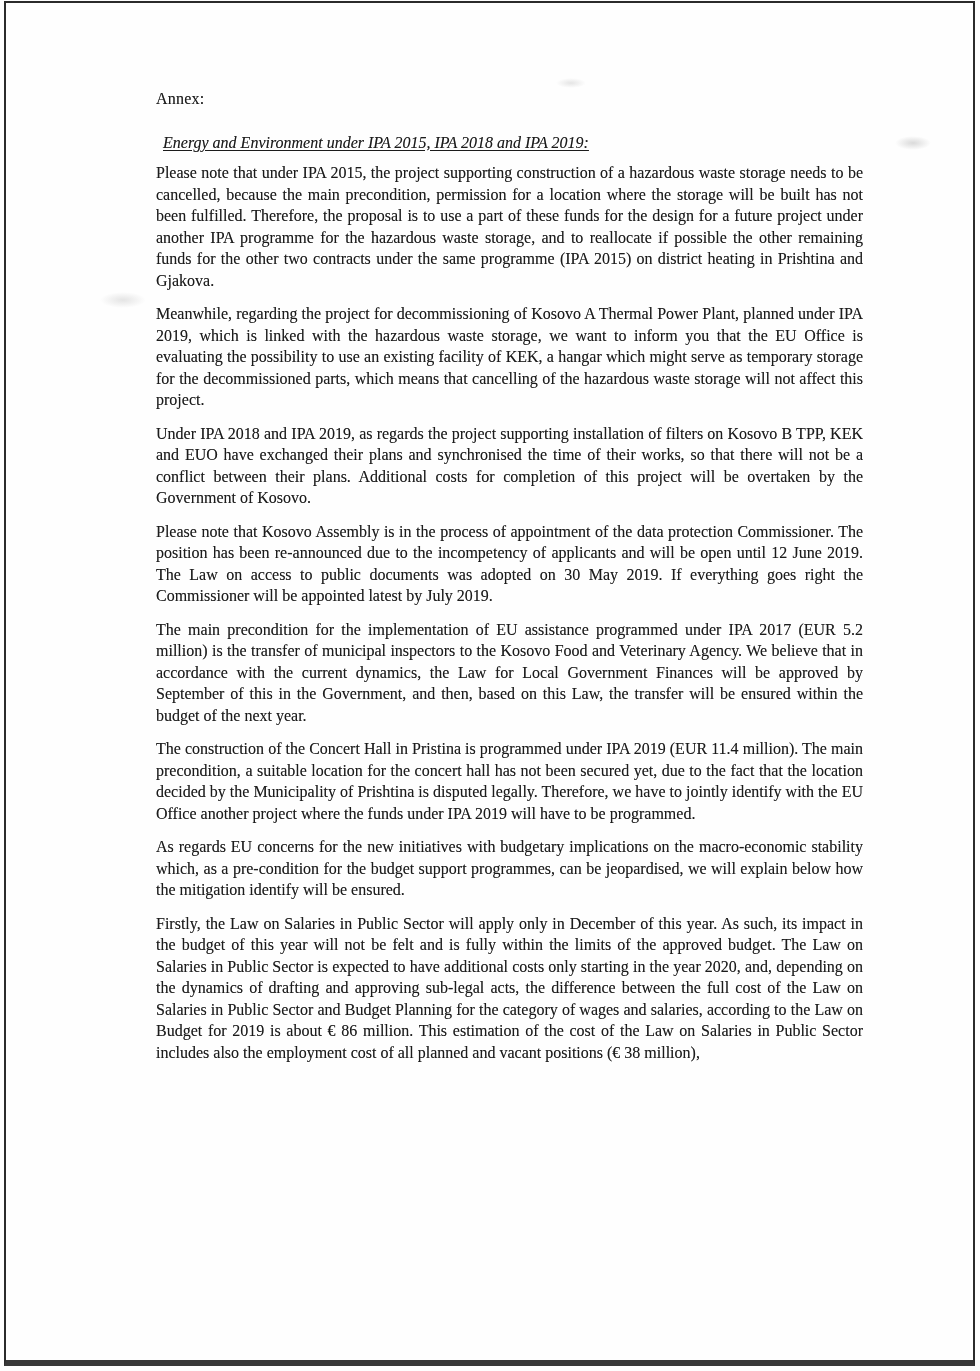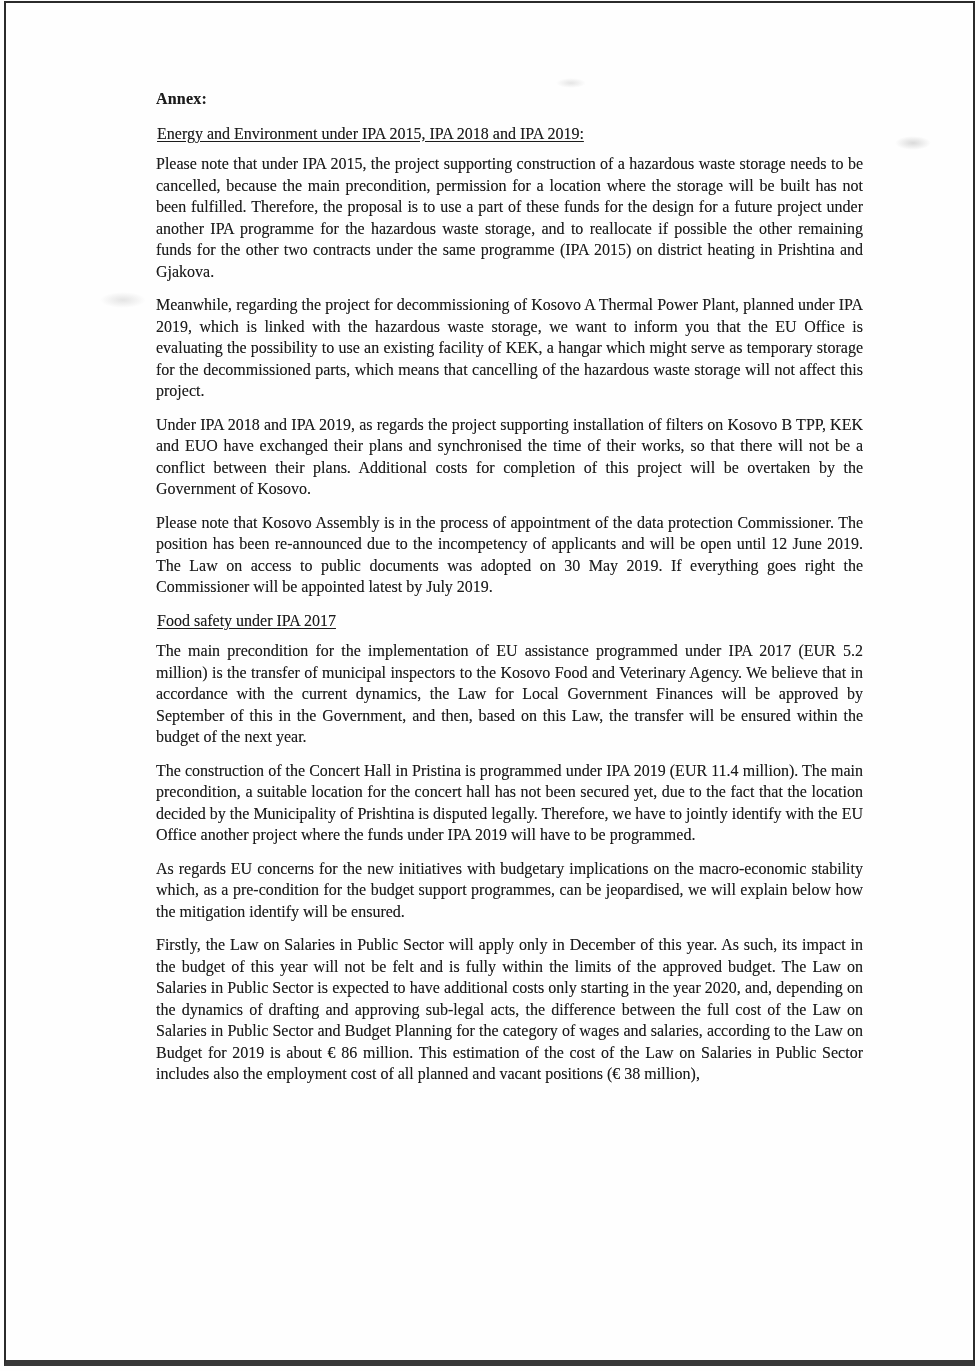--- a/index.html
+++ b/index.html
@@ -31,33 +31,34 @@
     left: 156px;
     top: 88px;
     width: 722px;
     color: #1c1c1c;
     font-size: 16px;
     line-height: 21.5px;
     text-shadow: 0 0 0.5px rgba(20,20,20,0.45);
   }
   .doc-title {
     display: flex;
-    font-weight: bold;
-    margin-bottom: 13px;
+    font-weight: normal;
+    margin-bottom: 22px;
     letter-spacing: 0.2px;
   }
   .doc-title .annex-label {
     width: 113px;
     flex: 0 0 113px;
   }
   .block { margin: 0 0 11px 0; }
   .heading {
     text-decoration: underline;
     text-underline-offset: 2px;
-    margin: 0 0 9px 1px;
+    margin: 0 0 9px 7px;
+    font-style: italic;
   }
   .para {
     text-align: justify;
     margin: 0 15px 12px 0;
   }
   .smudge {
     position: absolute;
     pointer-events: none;
     border-radius: 50%;
   }
@@ -88,21 +89,20 @@
       <span class="annex-label">Annex:</span>
     </div>
 
     <div class="block heading">Energy and Environment under IPA 2015, IPA 2018 and IPA 2019:</div>
     <div class="block para">Please note that under IPA 2015, the project supporting construction of a hazardous waste storage needs to be cancelled, because the main precondition, permission for a location where the storage will be built has not been fulfilled. Therefore, the proposal is to use a part of these funds for the design for a future project under another IPA programme for the hazardous waste storage, and to reallocate if possible the other remaining funds for the other two contracts under the same programme (IPA 2015) on district heating in Prishtina and Gjakova.</div>
     <div class="block para">Meanwhile, regarding the project for decommissioning of Kosovo A Thermal Power Plant, planned under IPA 2019, which is linked with the hazardous waste storage, we want to inform you that the EU Office is evaluating the possibility to use an existing facility of KEK, a hangar which might serve as temporary storage for the decommissioned parts, which means that cancelling of the hazardous waste storage will not affect this project.</div>
     <div class="block para">Under IPA 2018 and IPA 2019, as regards the project supporting installation of filters on Kosovo B TPP, KEK and EUO have exchanged their plans and synchronised the time of their works, so that there will not be a conflict between their plans. Additional costs for completion of this project will be overtaken by the Government of Kosovo.</div>
 
     <div class="block para">Please note that Kosovo Assembly is in the process of appointment of the data protection Commissioner. The position has been re-announced due to the incompetency of applicants and will be open until 12 June 2019. The Law on access to public documents was adopted on 30 May 2019. If everything goes right the Commissioner will be appointed latest by July 2019.</div>
 
-    <div class="block heading">Food safety under IPA 2017</div>
     <div class="block para">The main precondition for the implementation of EU assistance programmed under IPA 2017 (EUR 5.2 million) is the transfer of municipal inspectors to the Kosovo Food and Veterinary Agency. We believe that in accordance with the current dynamics, the Law for Local Government Finances will be approved by September of this in the Government, and then, based on this Law, the transfer will be ensured within the budget of the next year.</div>
 
     <div class="block para">The construction of the Concert Hall in Pristina is programmed under IPA 2019 (EUR 11.4 million). The main precondition, a suitable location for the concert hall has not been secured yet, due to the fact that the location decided by the Municipality of Prishtina is disputed legally. Therefore, we have to jointly identify with the EU Office another project where the funds under IPA 2019 will have to be programmed.</div>
 
     <div class="block para">As regards EU concerns for the new initiatives with budgetary implications on the macro-economic stability which, as a pre-condition for the budget support programmes, can be jeopardised, we will explain below how the mitigation identify will be ensured.</div>
     <div class="block para">Firstly, the Law on Salaries in Public Sector will apply only in December of this year. As such, its impact in the budget of this year will not be felt and is fully within the limits of the approved budget. The Law on Salaries in Public Sector is expected to have additional costs only starting in the year 2020, and, depending on the dynamics of drafting and approving sub-legal acts, the difference between the full cost of the Law on Salaries in Public Sector and Budget Planning for the category of wages and salaries, according to the Law on Budget for 2019 is about € 86 million. This estimation of the cost of the Law on Salaries in Public Sector includes also the employment cost of all planned and vacant positions (€ 38 million),</div>
   </div>
 </div>
 
 </body></html>

